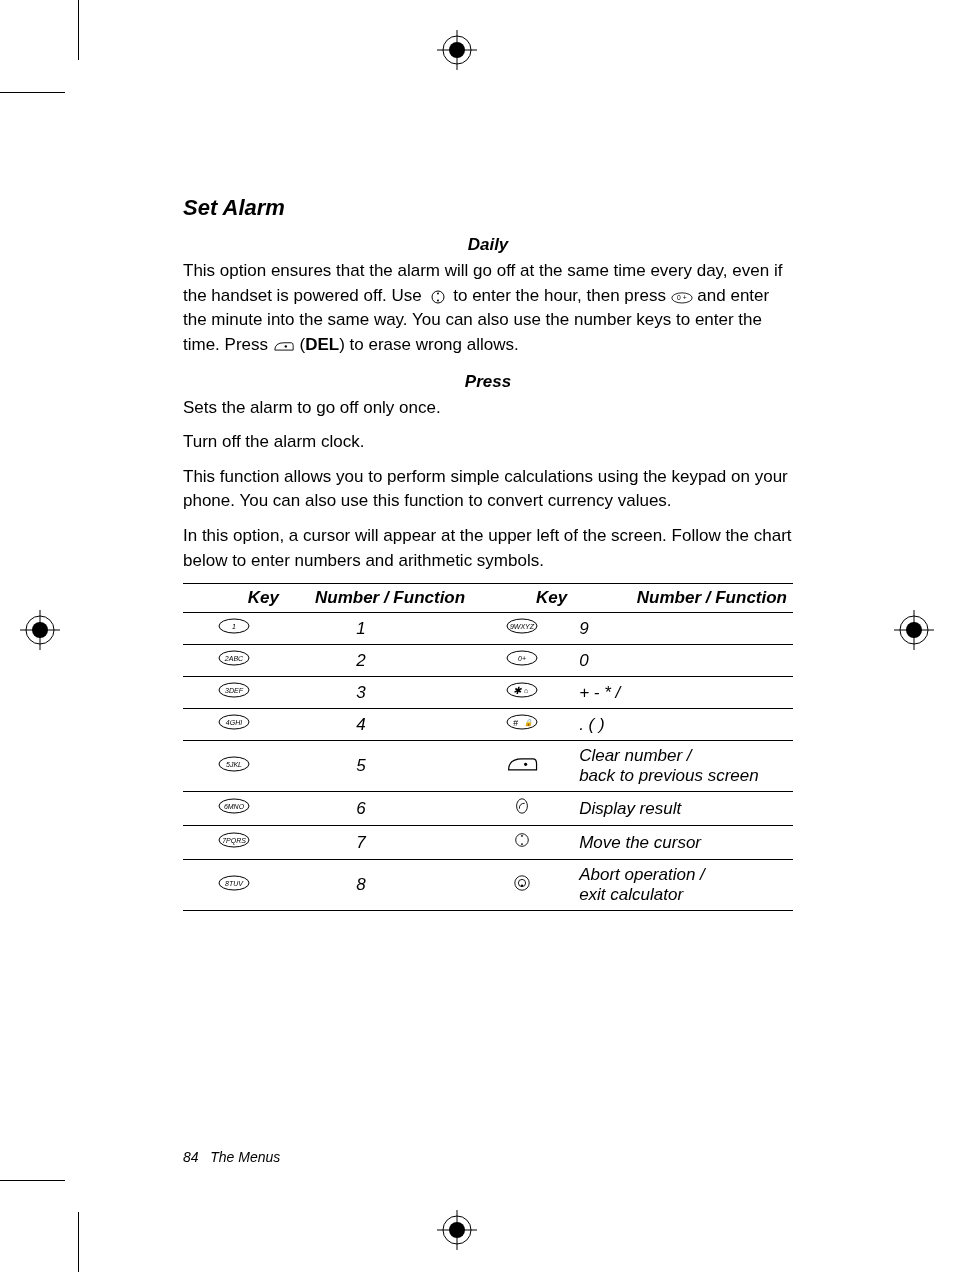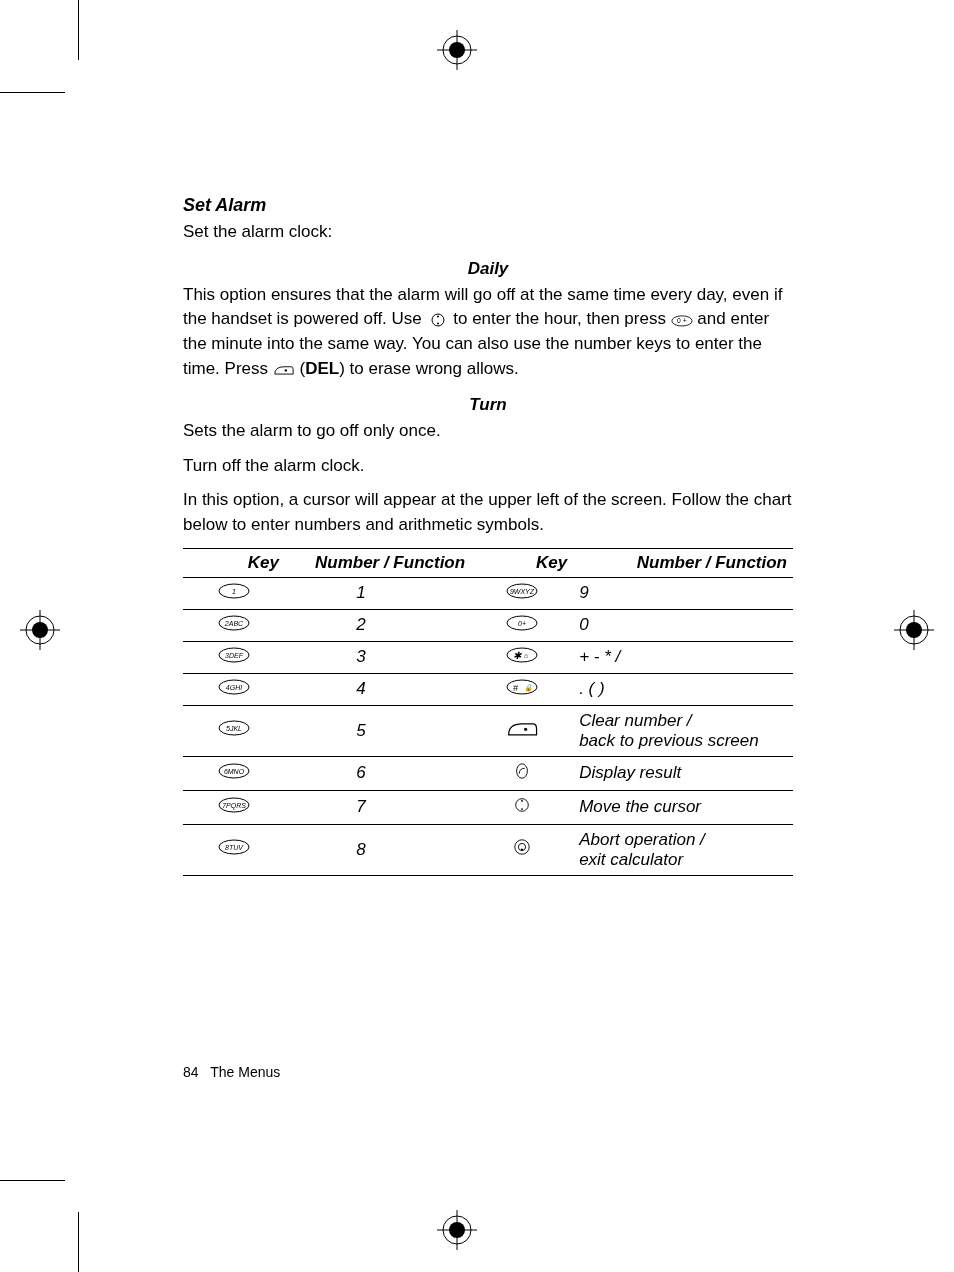--- a/index.html
+++ b/index.html
@@ -15,21 +15,21 @@
   .page {
     position: absolute;
     left: 183px;
     top: 195px;
     width: 610px;
   }
   h2.section {
     font-family: "Segoe UI", "Verdana", sans-serif;
     font-weight: 700;
     font-style: italic;
-    font-size: 18px;
+    font-size: 22px;
     margin: 0 0 2px 0;
     color: #000;
   }
   p.body {
     font-size: 17px;
     line-height: 1.45;
     margin: 4px 0 10px 0;
     color: #000;
   }
   h3.sub {
@@ -42,21 +42,22 @@
   }
   .inline-icon {
     display: inline-block;
     vertical-align: -3px;
     width: 22px;
     height: 14px;
   }
   .footer {
     position: absolute;
     left: 183px;
-    top: 1064px;
+    top: 1149px;
+    font-style: italic;
     font-size: 14px;
   }
   
   .reg {
     position: absolute;
     width: 40px;
     height: 40px;
   }
   .reg svg { width: 40px; height: 40px; }
   .crop-line { position: absolute; background: #000; }
@@ -136,21 +137,20 @@
 </div>
 
 <div class="crop-line" style="left:0; top:92px; width:65px; height:1px;"></div>
 <div class="crop-line" style="left:78px; top:0; width:1px; height:60px;"></div>
 <div class="crop-line" style="left:0; top:1180px; width:65px; height:1px;"></div>
 <div class="crop-line" style="left:78px; top:1212px; width:1px; height:60px;"></div>
 
 <div class="page">
 
   <h2 class="section">Set Alarm</h2>
-  <p class="body">Set the alarm clock:</p>
 
   <h3 class="sub">Daily</h3>
   <p class="body">
     <span>This option ensures that the alarm will go off at the same time every day, even if the handset is powered off. Use </span>
     <span class="inline-icon">
       <svg viewBox="0 0 22 14">
           <ellipse cx="11" cy="7" rx="6" ry="6" fill="none" stroke="#000" stroke-width="1"></ellipse>
           <circle cx="11" cy="3.5" r="1" fill="#000"></circle>
           <circle cx="11" cy="10.5" r="1" fill="#000"></circle>
         </svg>
@@ -166,25 +166,26 @@
     <span> and enter the minute into the same way. You can also use the number keys to enter the time. Press </span>
     <span class="inline-icon">
       <svg viewBox="0 0 24 14">
           <path d="M2 11 Q2 3 12 3 L20 3 Q22 3 22 6 L22 11 Z" fill="none" stroke="#000" stroke-width="1"></path>
           <circle cx="14" cy="7" r="1.3" fill="#000"></circle>
         </svg>
     </span>
     <span> (</span><span class="del-bold">DEL</span><span>) to erase wrong allows.</span>
   </p>
 
-  <h3 class="sub">Turn</h3>
+  <h3 class="sub">Press</h3>
   <p class="body">Sets the alarm to go off only once.</p>
 
   <p class="body">Turn off the alarm clock.</p>
 
+  <p class="body">This function allows you to perform simple calculations using the keypad on your phone. You can also use this function to convert currency values.</p>
 
   <p class="body">In this option, a cursor will appear at the upper left of the screen. Follow the chart below to enter numbers and arithmetic symbols.</p>
 
   <table class="kf">
     <thead>
       <tr>
         <th>Key</th>
         <th>Number / Function</th>
         <th>Key</th>
         <th>Number / Function</th>

